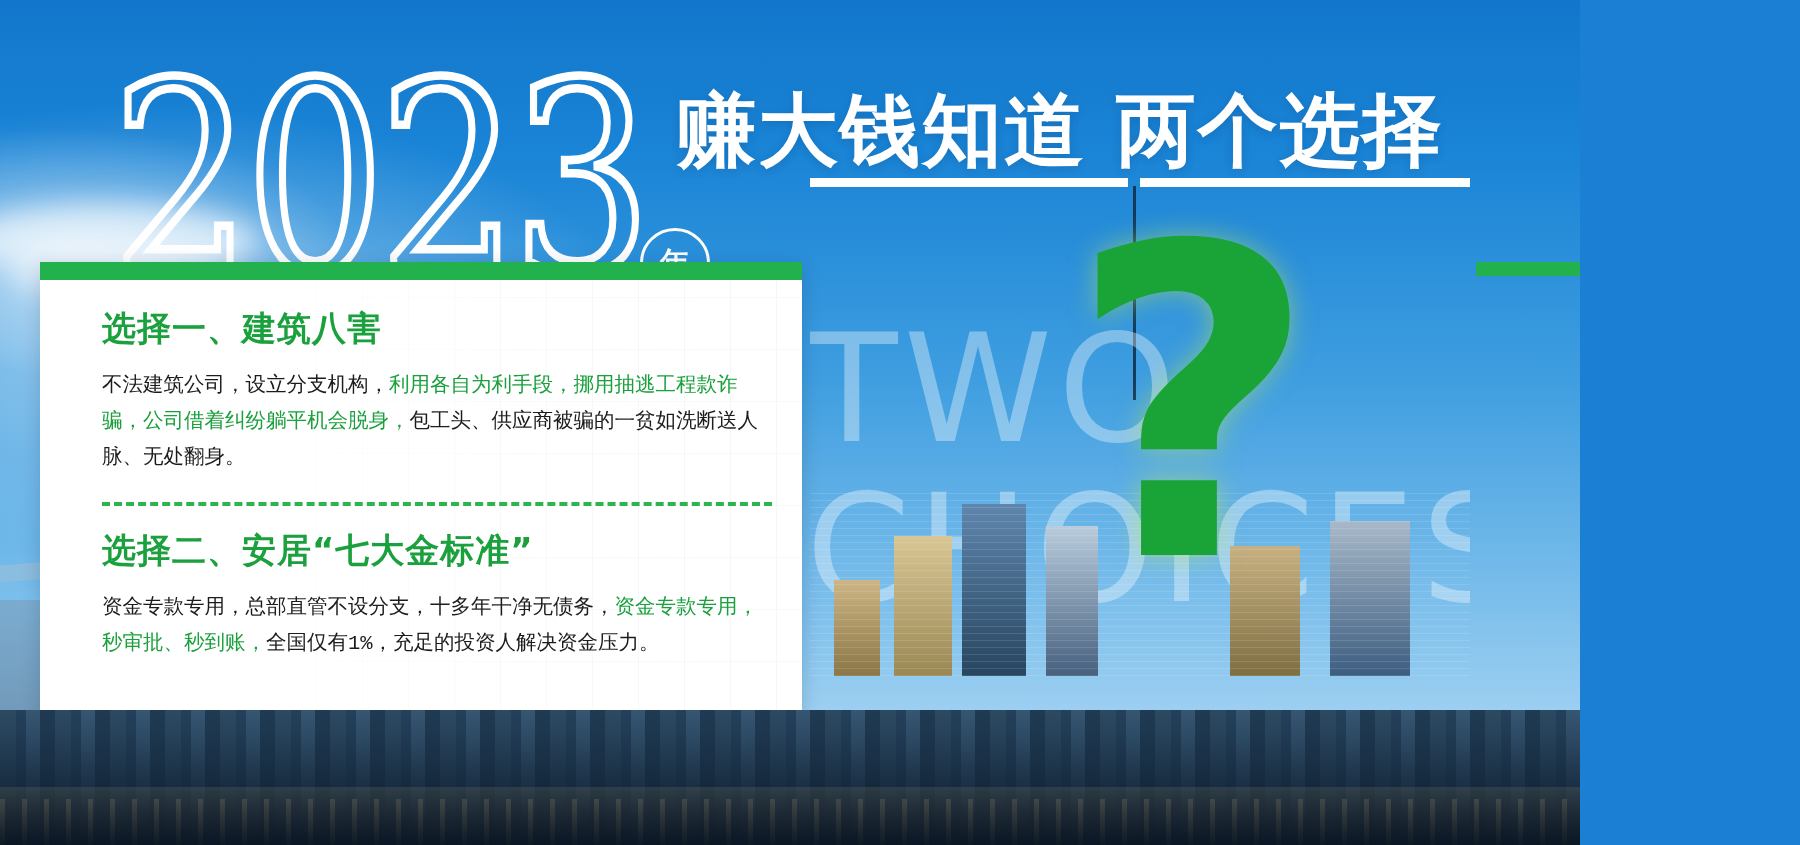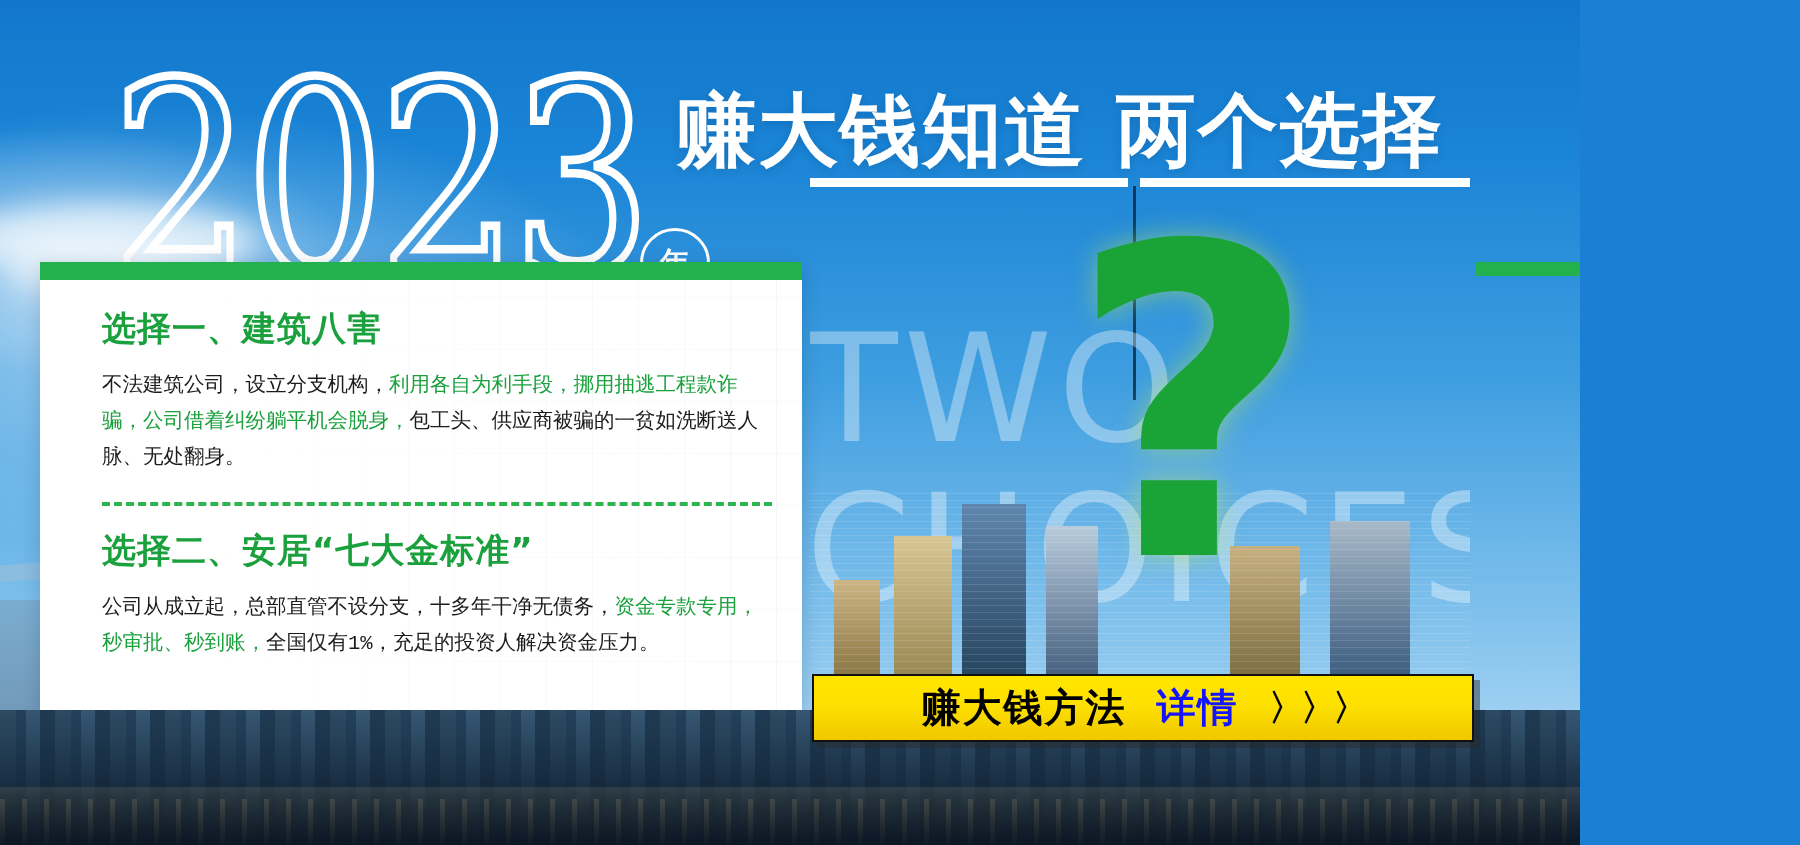--- a/index.html
+++ b/index.html
@@ -228,29 +228,24 @@
 
       <h2 class="sec-title">选择一、建筑八害</h2>
       <p class="sec-body">
         <span>不法建筑公司，设立分支机构，</span><span class="g">利用各自为利手段，挪用抽逃工程款诈骗，公司借着纠纷躺平机会脱身，</span><span>包工头、供应商被骗的一贫如洗断送人脉、无处翻身。</span>
       </p>
 
       <div class="dashed"></div>
 
       <h2 class="sec-title sec2">选择二、安居“七大金标准”</h2>
       <p class="sec-body">
-        <span>公司从成立起，总部直管不设分支，十多年干净无债务，</span><span class="g">资金专款专用，秒审批、秒到账，</span><span>全国仅有1%，充足的投资人解决资金压力。</span>
+        <span>资金专款专用，总部直管不设分支，十多年干净无债务，</span><span class="g">资金专款专用，秒审批、秒到账，</span><span>全国仅有1%，充足的投资人解决资金压力。</span>
       </p>
 
     </div>
   </div>
 
-  <div class="cta">
-    <span class="cta-main">赚大钱方法</span>
-    <span class="cta-sub">详情</span>
-    <span class="cta-arrows">〉〉〉</span>
-  </div>
 
   <div class="city-bottom">
     <div class="water-gleam"></div>
   </div>
 
 </div>
 
 </body></html>

